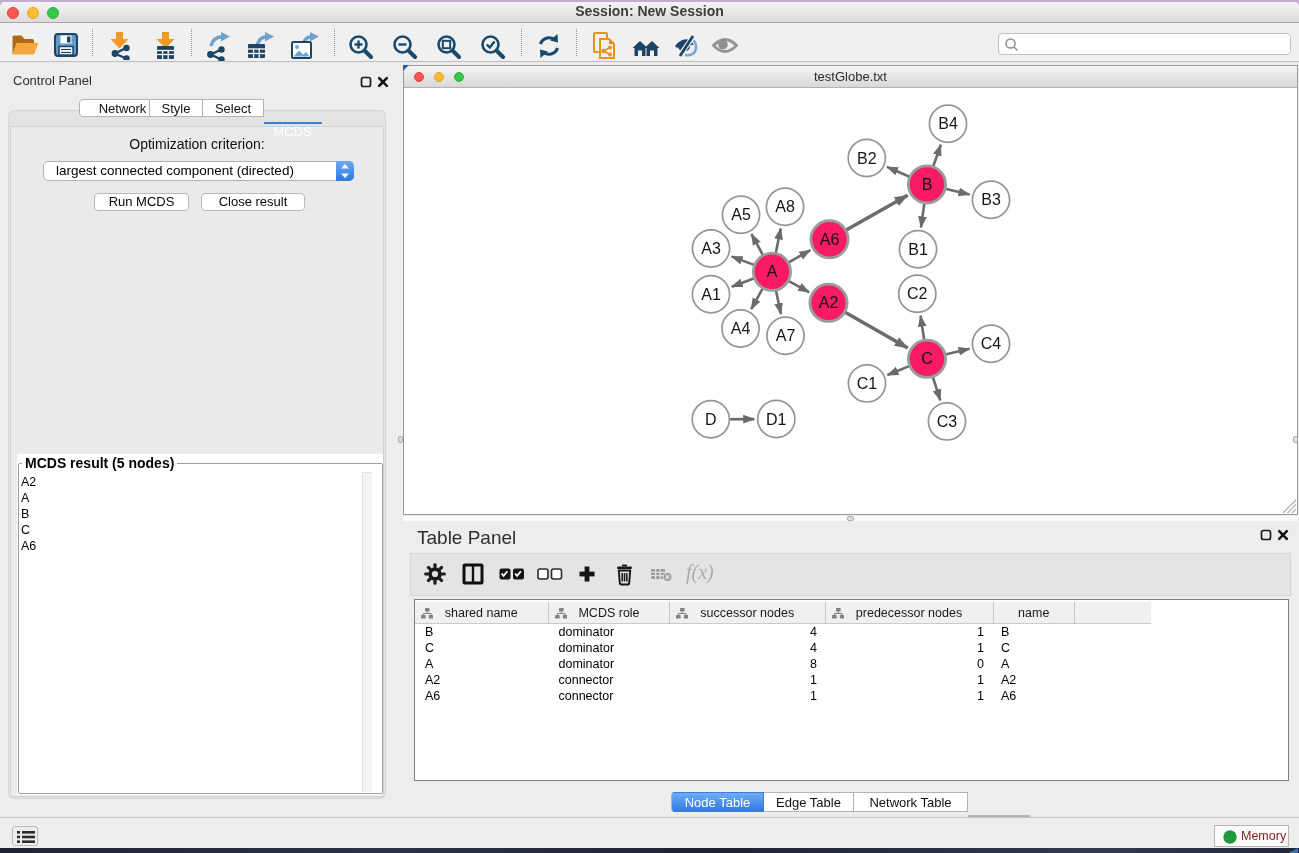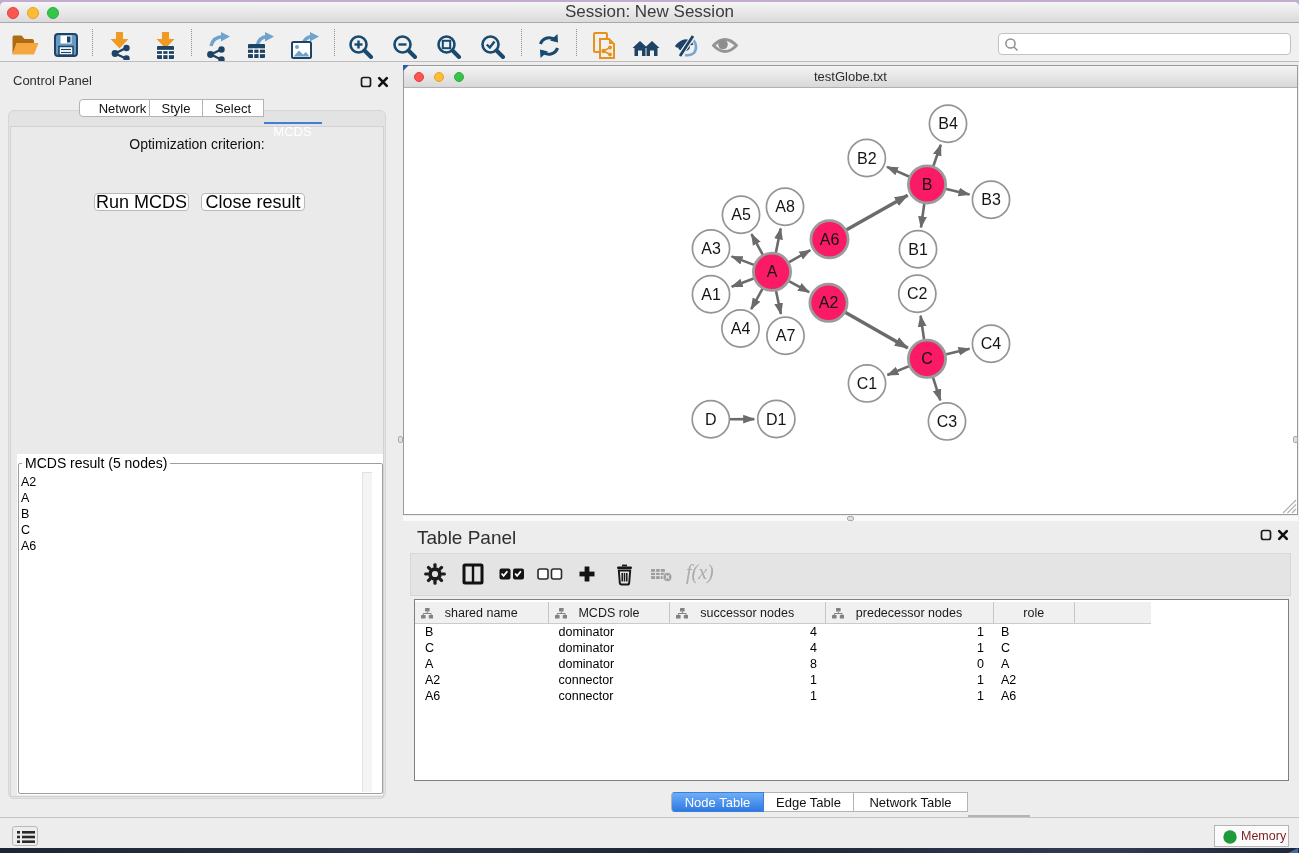--- a/index.html
+++ b/index.html
@@ -7,44 +7,44 @@
 .abs{position:absolute;}
 #desktop-top{left:0;top:0;width:1299px;height:6px;background:#c3accf;}
 #desktop-bottom{left:0;top:848px;width:1299px;height:5px;background:linear-gradient(90deg,#1d2534,#2a3347 30%,#1c2433 55%,#313b52 85%,#1f2737);}
 #dock-tri{left:1288px;top:848px;width:0;height:0;border-bottom:5px solid #3d6ea5;border-left:10px solid transparent;}
 #app{left:0;top:2px;width:1299px;height:846px;background:#ededed;border-radius:5px 5px 0 0;}
 #titlebar{left:0;top:0;width:1299px;height:21px;background:linear-gradient(#f6f5f6,#dcdadc);border-bottom:1px solid #aaa8aa;border-radius:5px 5px 0 0;}
 .tl{width:12px;height:12px;border-radius:50%;top:5px;}
 #titlebar .t1{left:7px;background:#fc5552;border:1px solid #e2403f;}
 #titlebar .t2{left:27px;background:#fdbc31;border:1px solid #e0a32e;}
 #titlebar .t3{left:47px;background:#35c649;border:1px solid #2dad3f;}
-#titletext{left:0;top:0;width:1299px;height:21px;text-align:center;font-size:17px;line-height:19px;color:#3c3c3c;}
+#titletext{left:0;top:0;width:1299px;height:21px;text-align:center;font-size:14px;line-height:19px;color:#3c3c3c;font-weight:bold;}
 #toolbar{left:0;top:21px;width:1299px;height:39px;background:#f1f0f1;border-bottom:1px solid #bebcbe;}
 .sep{top:27px;width:0;height:27px;border-left:1px dotted #8f8f8f;}
 #searchbox{left:998px;top:31px;width:293px;height:22px;background:#fff;border:1px solid #c2c2c2;border-radius:4px;}
 #statusbar{left:0;top:815px;width:1299px;height:31px;background:#ededed;border-top:1px solid #c4c4c4;}
 
 #cp-title{left:13px;top:71px;font-size:13px;color:#2e2e2e;}
 #cp-outer{left:8px;top:108px;width:378px;height:689px;background:#e3e3e3;border-radius:6px;border:1px solid #d6d6d6;}
 #cp-inner{left:10px;top:124px;width:374px;height:671px;background:#eaeaea;border:1px solid #d2d2d2;}
 .tabrow{height:18px;display:flex;font-size:13px;}
 .tabrow .tab{background:#fff;border:1px solid #b3b3b3;border-left:none;color:#111;text-align:center;line-height:17px;}
 .tabrow .tab:first-child{border-left:1px solid #b3b3b3;border-radius:4px 0 0 4px;}
 .tabrow .tab:last-child{border-radius:0 4px 4px 0;margin-top:23px;}
 .tabrow .sel{background:linear-gradient(#6fadf7,#2e7ae4);color:#fff;border-color:#3e7fd4;}
 #cp-tabs{left:79px;top:97px;width:243px;}
 #opt-label{left:11px;top:134px;width:372px;text-align:center;font-size:14px;color:#101010;}
 #dropdown{left:43px;top:159px;width:311px;height:20px;background:#fff;border:1px solid #b2b2b2;border-radius:5px;font-size:13.5px;line-height:18px;color:#000;padding-left:12px;}
 #dd-step{right:-1px;top:-1px;width:18px;height:20px;border-radius:0 5px 5px 0;background:linear-gradient(#6cabf7,#2c76e2);}
-.btn{background:#fff;border:1px solid #b9b9b9;border-radius:4px;font-size:18px;text-align:center;color:#070707;}
+.btn{background:#fff;border:1px solid #b9b9b9;border-radius:4px;font-size:13px;text-align:center;color:#070707;}
 #btn-run{left:94px;top:191px;width:95px;height:18px;line-height:16px;}
 #btn-close{left:201px;top:191px;width:104px;height:18px;line-height:16px;}
 #mcds-box{left:17px;top:452px;width:366px;height:341px;background:#fff;}
 #mcds-border{left:0.5px;top:9px;width:365px;height:331px;border:1px solid #9e9e9e;border-radius:2px;}
-#mcds-legend{left:5px;top:1px;background:#fff;padding:0 3px;font-size:14px;color:#000;}
+#mcds-legend{left:5px;top:1px;background:#fff;padding:0 3px;font-size:14px;color:#000;font-weight:bold;}
 #mcds-list{left:4px;top:20px;font-size:12.5px;color:#000;line-height:16px;}
 #mcds-scroll{left:345px;top:18px;width:10px;height:320px;background:#f4f4f4;border-left:1px solid #e2e2e2;border-top:1px solid #e2e2e2;}
 
 #netwin{left:403px;top:63px;width:895px;height:450px;background:#fff;border:1px solid #9a9a9a;}
 #net-titlebar{left:0;top:0;width:893px;height:22px;background:linear-gradient(#f4f4f4,#d8d8d8);border-bottom:1px solid #b2b2b2;}
 #net-titlebar .t1{left:10px;top:6px;background:#fc5552;border:1px solid #e2403f;width:10px;height:10px;}
 #net-titlebar .t2{left:30px;top:6px;background:#fdbc31;border:1px solid #e0a32e;width:10px;height:10px;}
 #net-titlebar .t3{left:50px;top:6px;background:#35c649;border:1px solid #2dad3f;width:10px;height:10px;}
 #net-title{left:0;top:0;width:893px;text-align:center;font-size:13px;line-height:22px;color:#2c2c2c;}
 #net-tri{left:-1px;top:-1px;width:0;height:0;border-top:6px solid #2a5ca8;border-right:6px solid transparent;}
@@ -218,20 +218,24 @@
     </svg>
 <div id="cp-outer" class="abs"></div>
 <div id="cp-inner" class="abs"></div>
 <div id="cp-tabs" class="tabrow abs">
       <div class="tab" style="width:71px;padding-left:16px;">Network</div>
       <div class="tab" style="width:53px;">Style</div>
       <div class="tab" style="width:61px;">Select</div>
       <div class="tab sel" style="width:58px;">MCDS</div>
     </div>
 <div id="opt-label" class="abs">Optimization criterion:</div>
+<div id="dropdown" class="abs">largest connected component (directed)<div id="dd-step" class="abs"><svg width="18" height="20">
+          <path d="M9,2.8 L12.8,7.6 L5.2,7.6 Z" fill="#fff"></path>
+          <path d="M9,17.2 L12.8,12.4 L5.2,12.4 Z" fill="#fff"></path>
+        </svg></div></div>
 <div id="btn-run" class="btn abs">Run MCDS</div>
 <div id="btn-close" class="btn abs">Close result</div>
 <div id="mcds-box" class="abs">
       <div id="mcds-border" class="abs"></div>
       <div id="mcds-legend" class="abs">MCDS result (5 nodes)</div>
       <div id="mcds-list" class="abs">A2<br>A<br>B<br>C<br>A6</div>
       <div id="mcds-scroll" class="abs"></div>
     </div>
 <div id="netwin" class="abs">
 <div id="net-titlebar" class="abs">
@@ -421,21 +425,21 @@
             <path d="M6.3,3.6 V5.5 M2.3,7 V5.5 H10.1 V7" stroke="#828282" stroke-width="1" fill="none"></path>
           </svg>successor nodes</div>
 <div class="hcell" style="left:411px;width:168px;"><svg width="12" height="11" style="position:absolute;left:6px;top:6px;">
             <g fill="#828282">
               <rect x="4" y="0" width="4.6" height="3.6" rx="0.5"></rect>
               <rect x="0" y="7" width="4.6" height="3.6" rx="0.5"></rect>
               <rect x="7.8" y="7" width="4.6" height="3.6" rx="0.5"></rect>
             </g>
             <path d="M6.3,3.6 V5.5 M2.3,7 V5.5 H10.1 V7" stroke="#828282" stroke-width="1" fill="none"></path>
           </svg>predecessor nodes</div>
-<div class="hcell" style="left:579px;width:81.5px;">role</div>
+<div class="hcell" style="left:579px;width:81.5px;">name</div>
 </div>
 <div class="trow" style="left:10.5px;top:24px;width:120px;">B</div>
 <div class="trow" style="left:144px;top:24px;width:100px;">dominator</div>
 <div class="trow" style="left:255px;top:24px;width:147.5px;text-align:right;">4</div>
 <div class="trow" style="left:411px;top:24px;width:158.5px;text-align:right;">1</div>
 <div class="trow" style="left:586.5px;top:24px;width:70px;">B</div>
 <div class="trow" style="left:10.5px;top:40px;width:120px;">C</div>
 <div class="trow" style="left:144px;top:40px;width:100px;">dominator</div>
 <div class="trow" style="left:255px;top:40px;width:147.5px;text-align:right;">4</div>
 <div class="trow" style="left:411px;top:40px;width:158.5px;text-align:right;">1</div>

